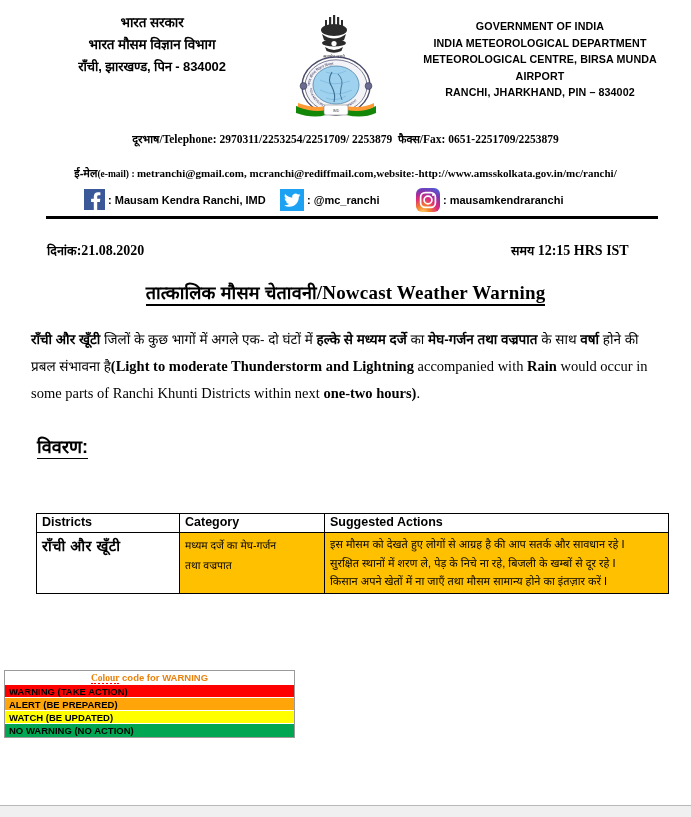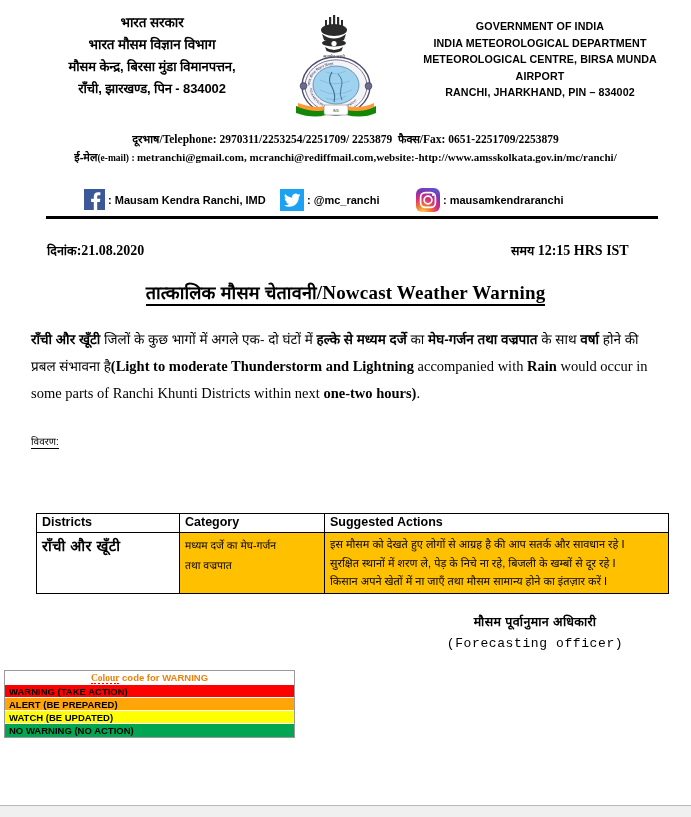--- a/index.html
+++ b/index.html
@@ -83,21 +83,21 @@
   .contact-line {
     text-align: center;
     font-family: "Liberation Serif", serif;
     font-weight: bold;
     font-size: 11.5px;
     line-height: 18px;
     white-space: nowrap;
   }
   .contact-line .hin { font-family: "Liberation Sans", sans-serif; font-size: 11px; }
   .contact-line .small { font-size: 9.5px; font-weight: bold; }
-  .email-line { font-size: 11px; }
+  .email-line { font-size: 11px; margin-top: 16px; }
 
   
   .social {
     position: absolute;
     left: 0; top: 186px;
     width: 691px;
     height: 30px;
   }
   .social-item {
     position: absolute;
@@ -179,24 +179,24 @@
     font-size: 13.5px;
   }
   .body-para .hib {
     font-family: "Liberation Sans", sans-serif;
     font-size: 13.5px;
     font-weight: bold;
   }
 
   .vivaran {
     position: absolute;
-    left: 31px; top: 434px;
-    font-family: "Liberation Sans", sans-serif;
-    font-size: 10px;
-    font-weight: normal;
+    left: 37px; top: 434px;
+    font-family: "Liberation Sans", sans-serif;
+    font-size: 18px;
+    font-weight: bold;
   }
   .vivaran span { border-bottom: 1.5px solid #000; padding-bottom: 1px; }
 
   
   .warn-table {
     position: absolute;
     left: 36px; top: 479px;
     width: 632px;
     border-collapse: collapse;
     table-layout: fixed;
@@ -304,21 +304,20 @@
 </head>
 <body>
 
 <div class="page">
 
   <div class="letterhead">
 
     <div class="lh-hindi">
       <div>भारत सरकार</div>
       <div>भारत मौसम विज्ञान विभाग</div>
-      <div>मौसम केन्द्र, बिरसा मुंडा विमानपत्तन,</div>
       <div>राँची, झारखण्ड, पिन - 834002</div>
     </div>
 
     <div class="lh-logo">
       <svg width="100" height="112" viewBox="0 0 100 112" xmlns="http://www.w3.org/2000/svg">
 
         <g fill="#2b2b2b">
           <rect x="43" y="7" width="2.2" height="9"></rect>
           <rect x="47" y="5" width="2.2" height="11"></rect>
           <rect x="51" y="7" width="2.2" height="9"></rect>
@@ -471,24 +470,20 @@
         </td>
         <td class="cell-actions">
           <div>इस मौसम को देखते हुए लोगों से आग्रह है की आप सतर्क और सावधान रहे I</div>
           <div>सुरक्षित स्थानों में शरण ले, पेड़ के निचे ना रहे,  बिजली के खम्बों से दूर रहे I</div>
           <div>किसान अपने खेतों में ना जाएँ तथा मौसम सामान्य होने का इंतज़ार करें I</div>
         </td>
       </tr>
     </tbody>
   </table>
 
-  <div class="signature">
-    <div class="sig-hi">मौसम पूर्वानुमान अधिकारी</div>
-    <div class="sig-en">(Forecasting officer)</div>
-  </div>
 
   <div class="legend">
     <div class="legend-row legend-title">
       <span class="sp">Colour</span><span class="rest"> code for WARNING</span>
     </div>
     <div class="legend-row" style="background:#FF0000">
       <span>WARNING (TAKE ACTION)</span>
     </div>
     <div class="legend-row" style="background:#FFA50A">
       <span>ALERT (BE PREPARED)</span>

